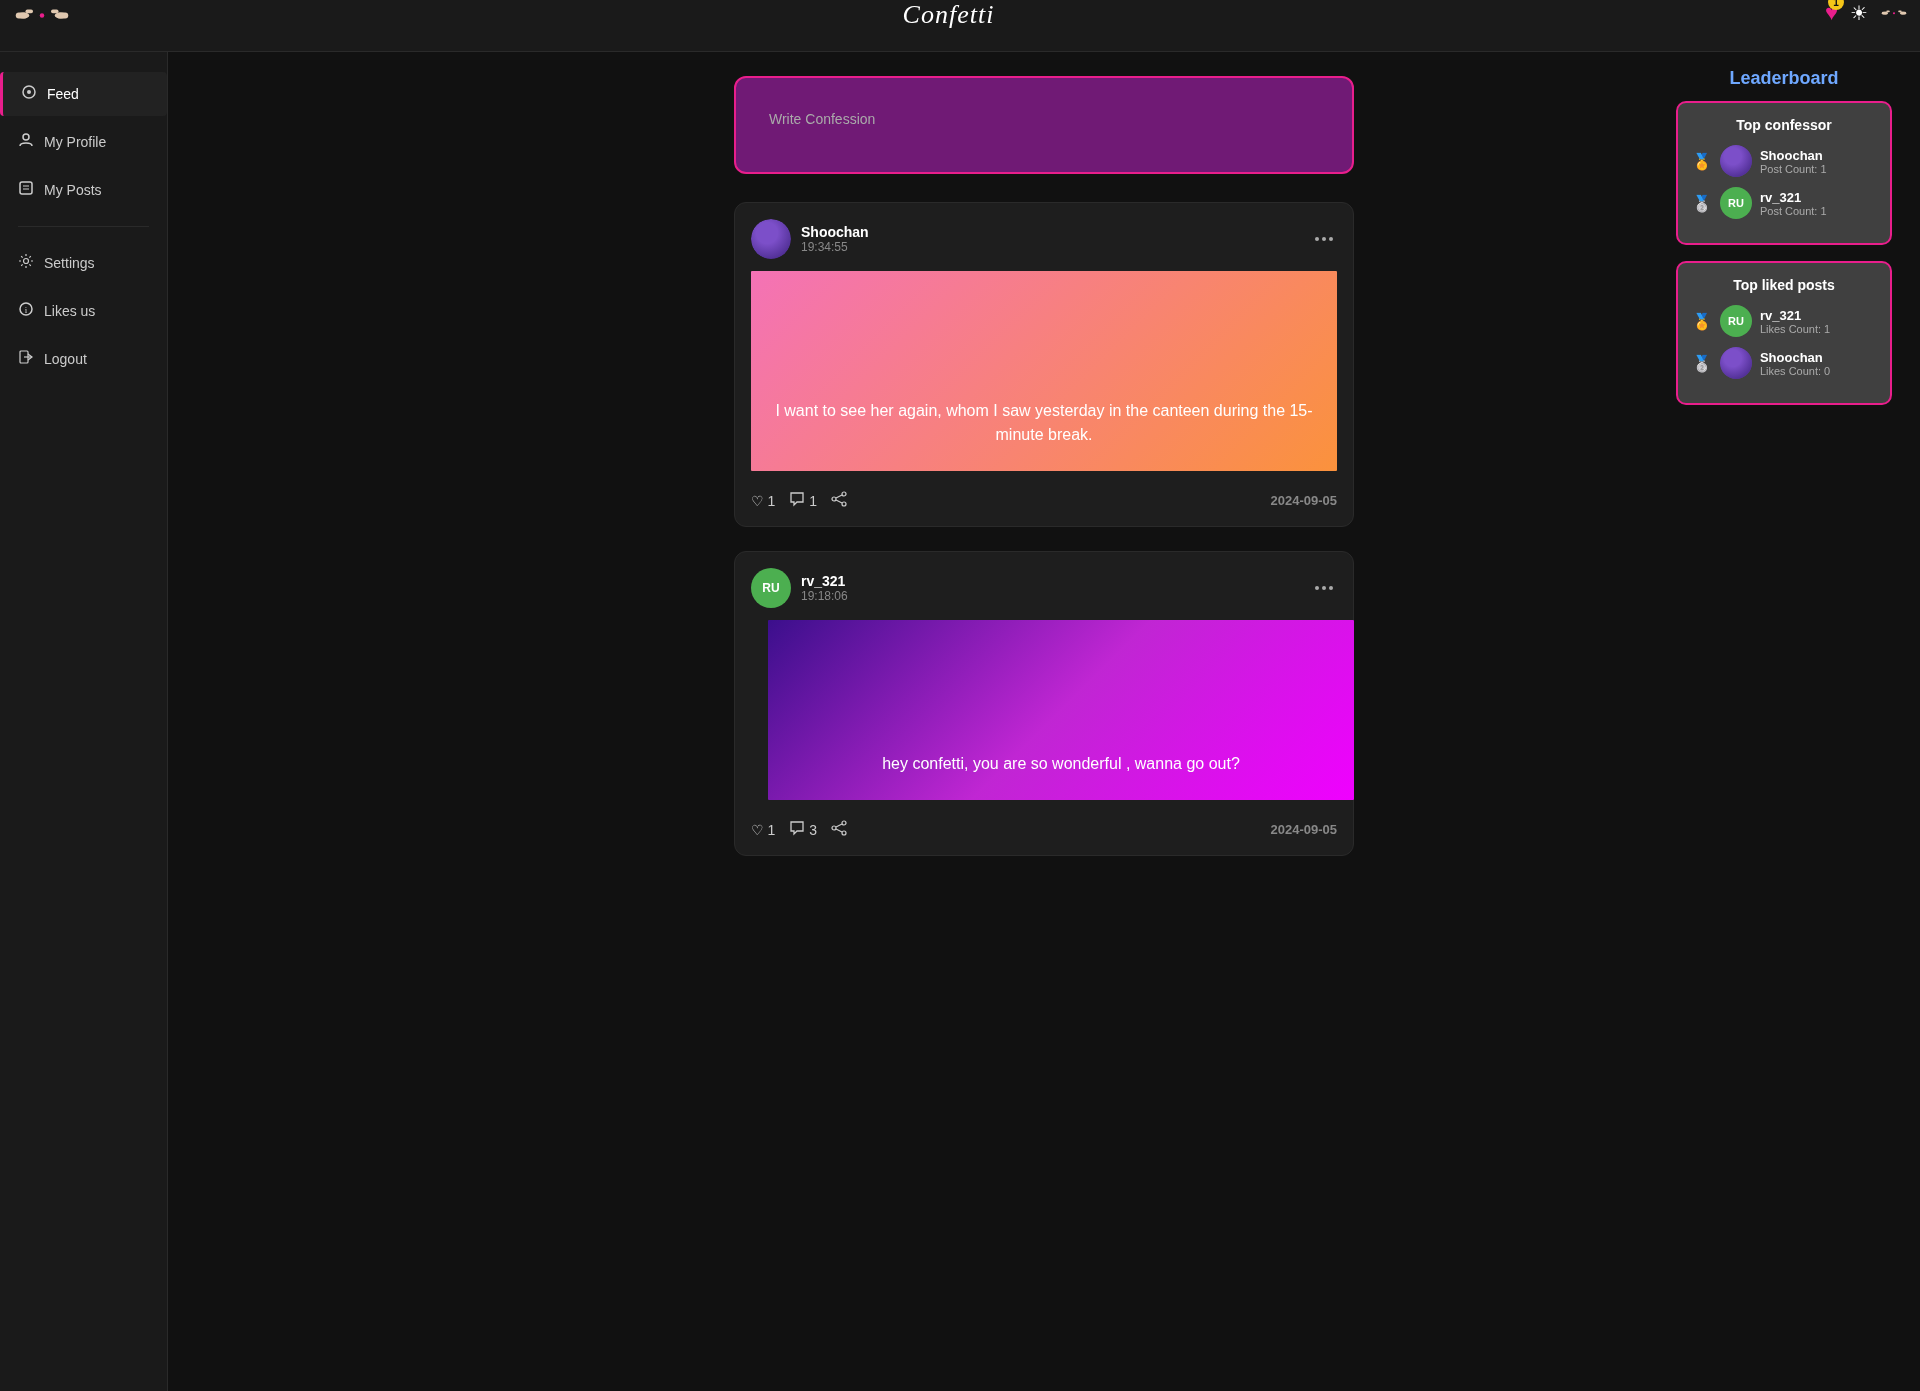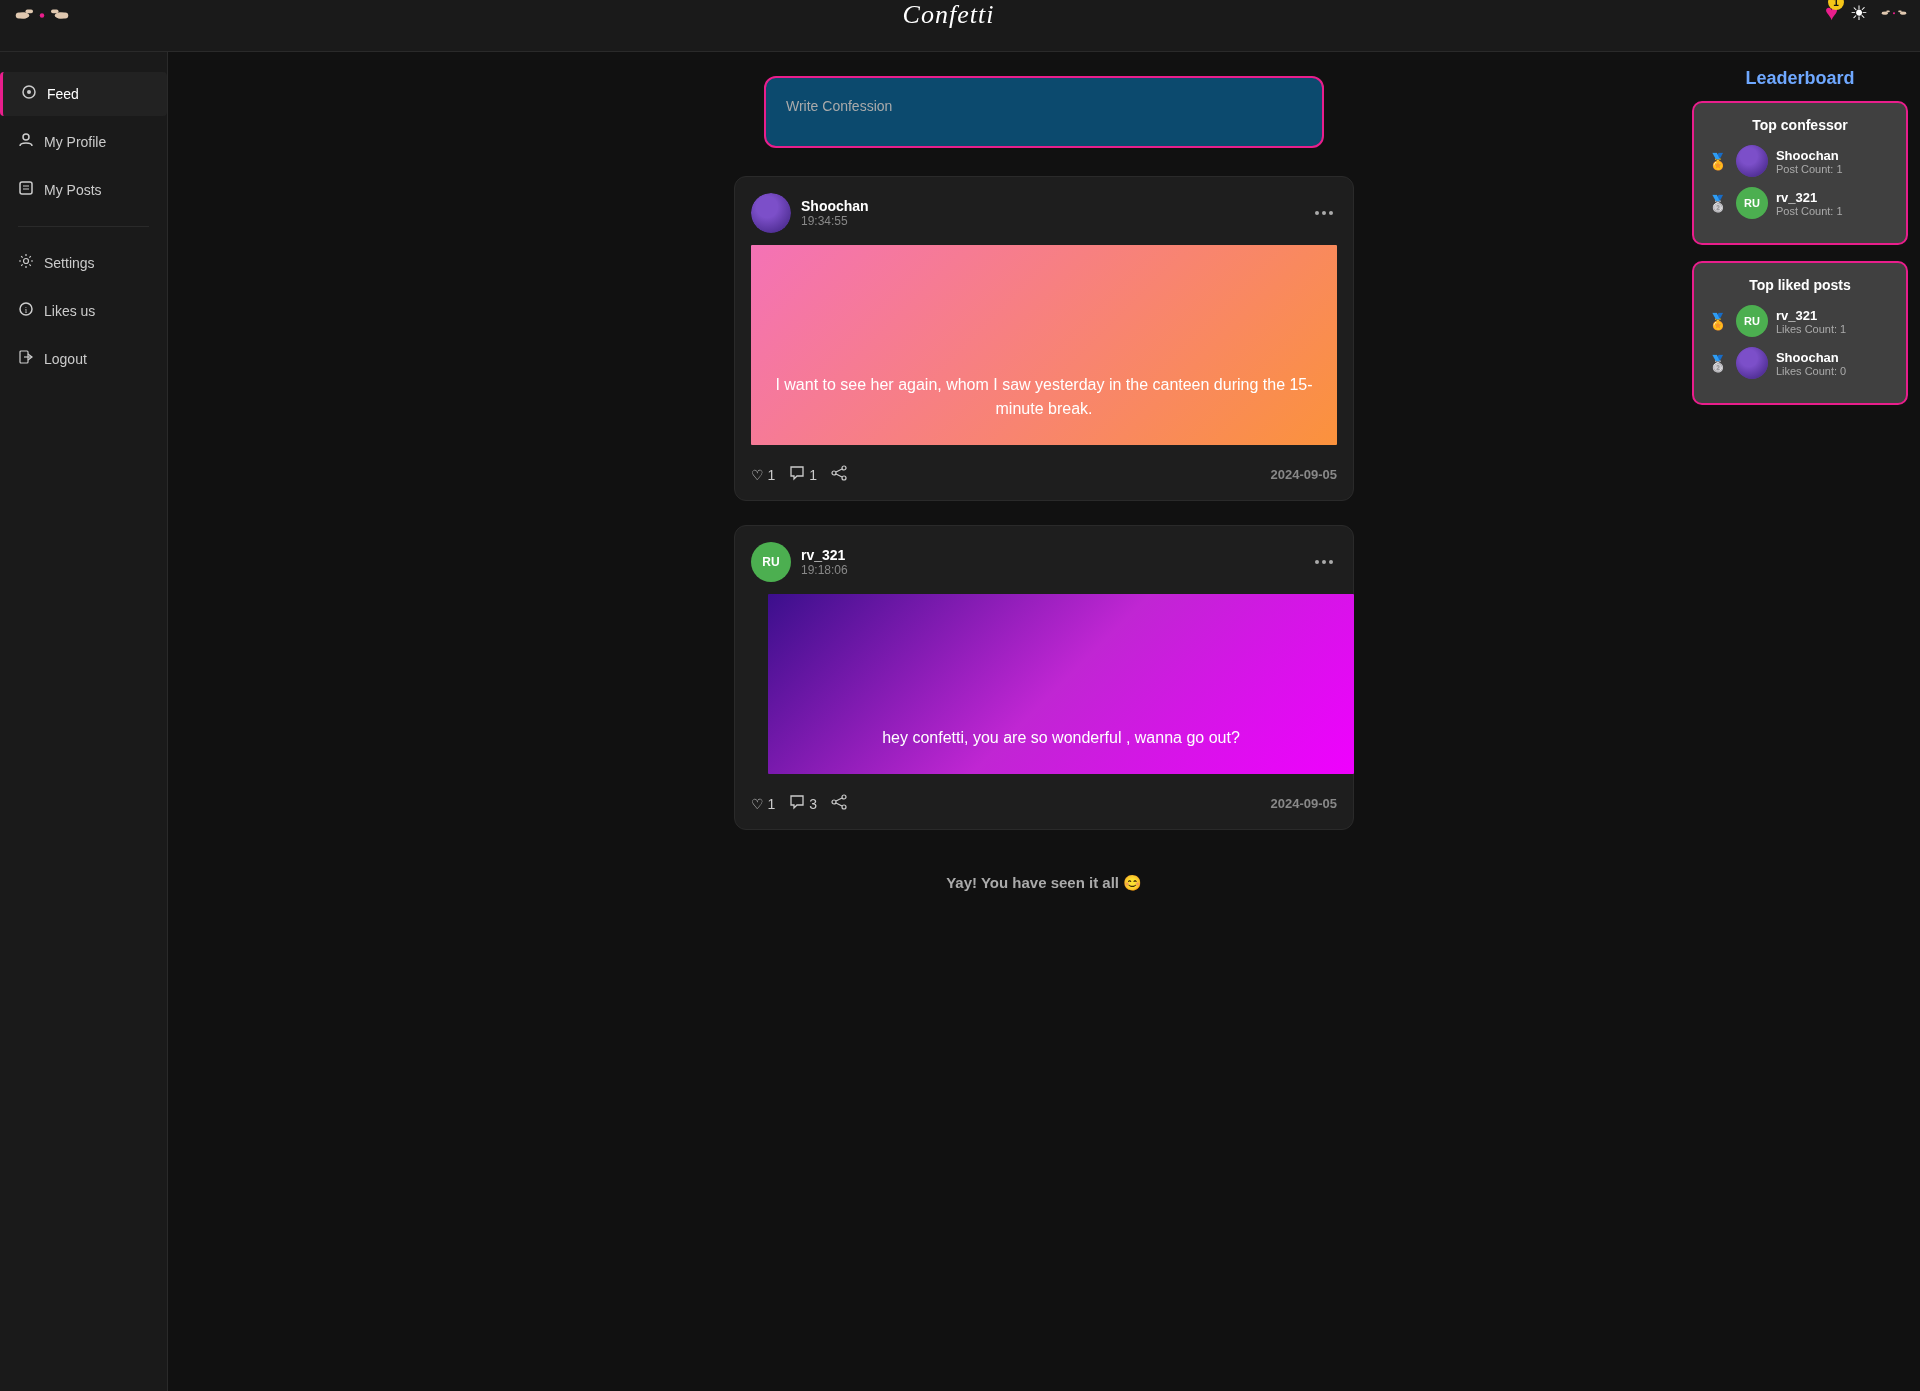--- a/index.html
+++ b/index.html
@@ -119,21 +119,21 @@
       display: flex;
       flex-direction: column;
       align-items: center;
     }
 
     
     .right-panel {
       width: 240px;
       position: fixed;
       top: 52px;
-      right: 0;
+      right: 16px;
       padding: 16px 12px;
     }
     .leaderboard-title {
       color: #6fa8ff;
       font-size: 18px;
       font-weight: bold;
       text-align: center;
       margin-bottom: 12px;
     }
     .leaderboard-card {
@@ -186,25 +186,25 @@
       font-weight: bold;
       color: #fff;
     }
     .leaderboard-subtext {
       font-size: 11px;
       color: #aaa;
     }
 
     
     .confession-box {
-      width: 560px;
-      background: #0c4a6e;
+      width: 620px;
+      background: #701a75;
       border: 2px solid #e91e8c;
       border-radius: 12px;
-      padding: 20px;
+      padding: 33px;
       margin-bottom: 28px;
     }
     .confession-label {
       font-size: 14px;
       color: #aaa;
       margin-bottom: 12px;
     }
     .confession-input {
       width: 100%;
       background: #2a2a35;
@@ -553,23 +553,20 @@
                   <line x1="5" y1="7" x2="11" y2="4" stroke="#ccc" stroke-width="1.2"></line>
                   <line x1="5" y1="9" x2="11" y2="12" stroke="#ccc" stroke-width="1.2"></line>
                 </svg>
             </span>
           </button>
         </div>
         <span class="post-date">2024-09-05</span>
       </div>
     </div>
 
-    <div class="seen-all">
-      <strong>Yay! You have seen it all 😊</strong>
-    </div>
   </main>
 
   <aside class="right-panel">
     <div class="leaderboard-title">Leaderboard</div>
 
     <div class="leaderboard-card">
       <div class="leaderboard-card-title">Top confessor</div>
 
       <div class="leaderboard-entry">
         <span class="rank-icon">🏅</span>

